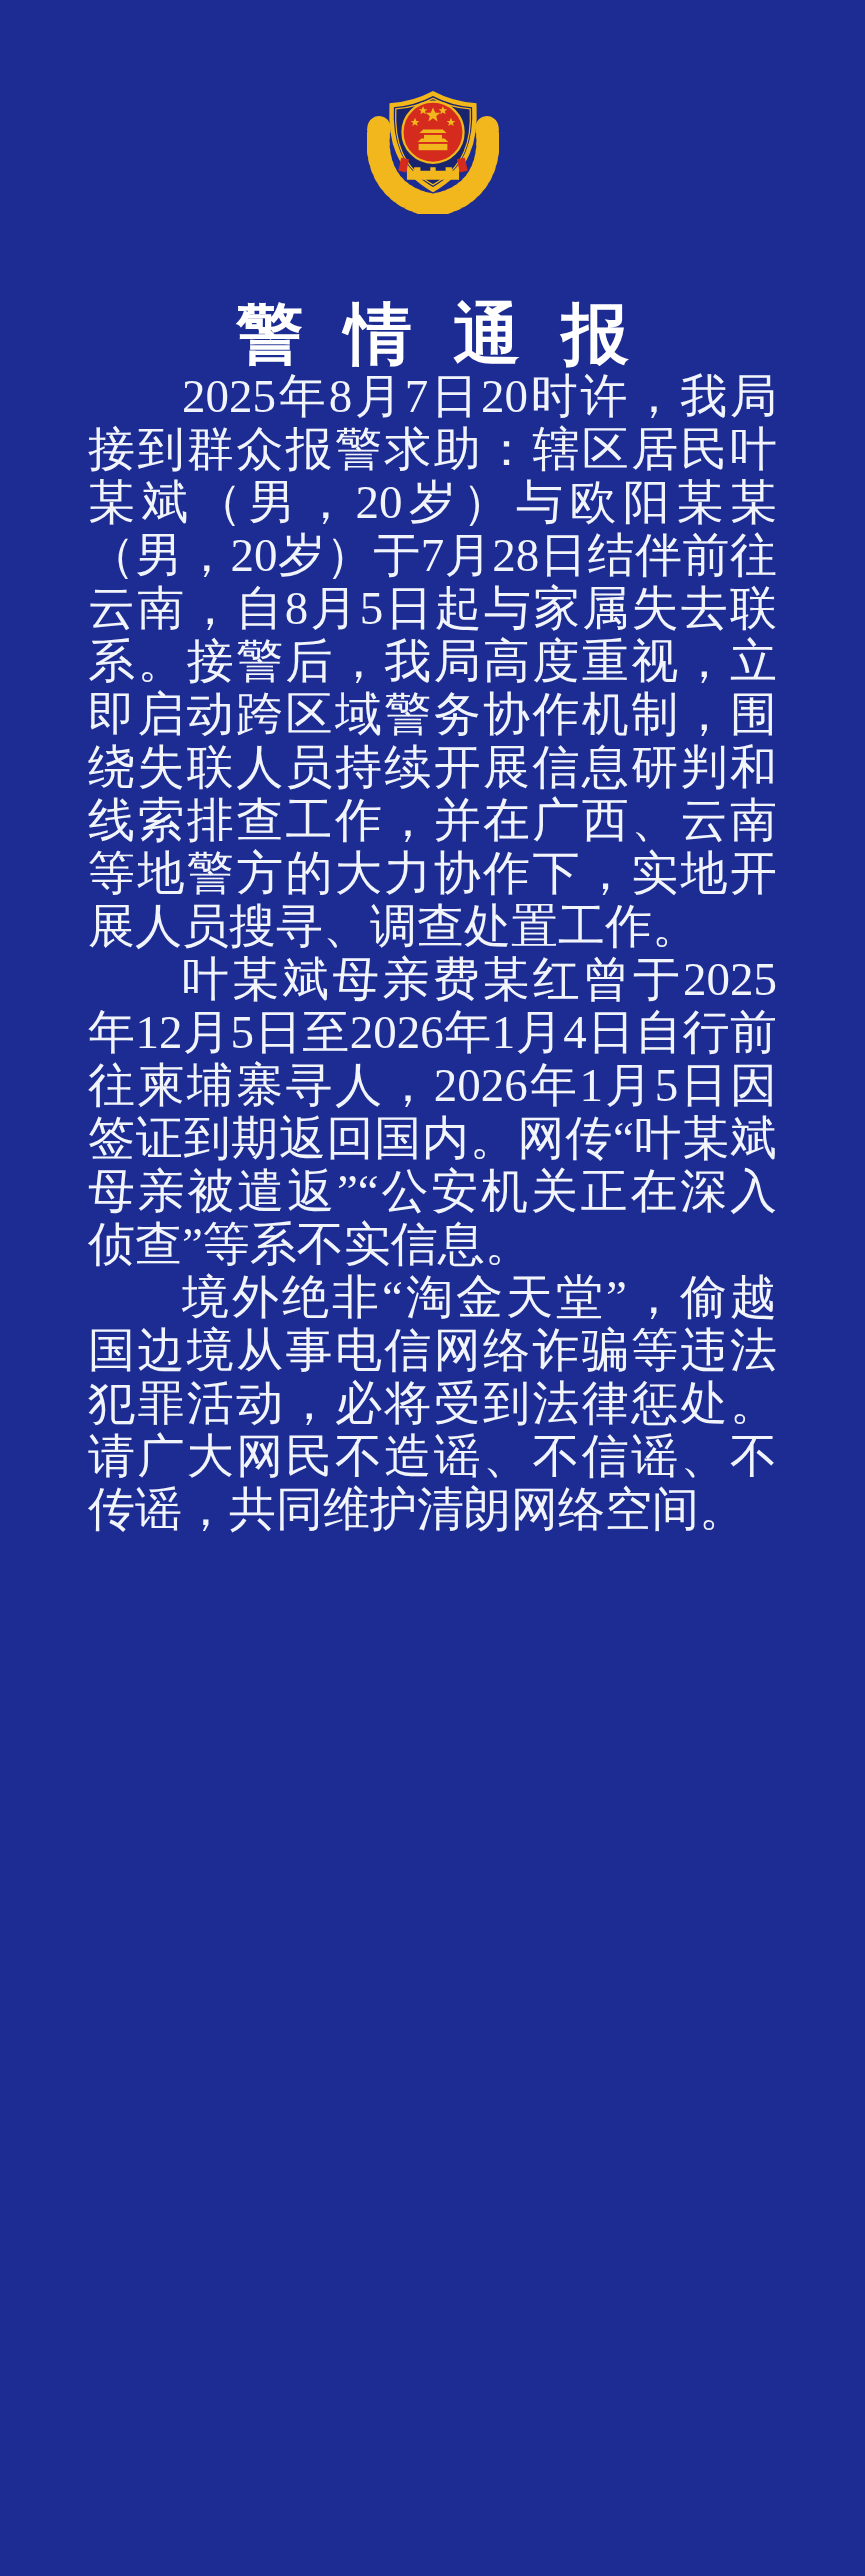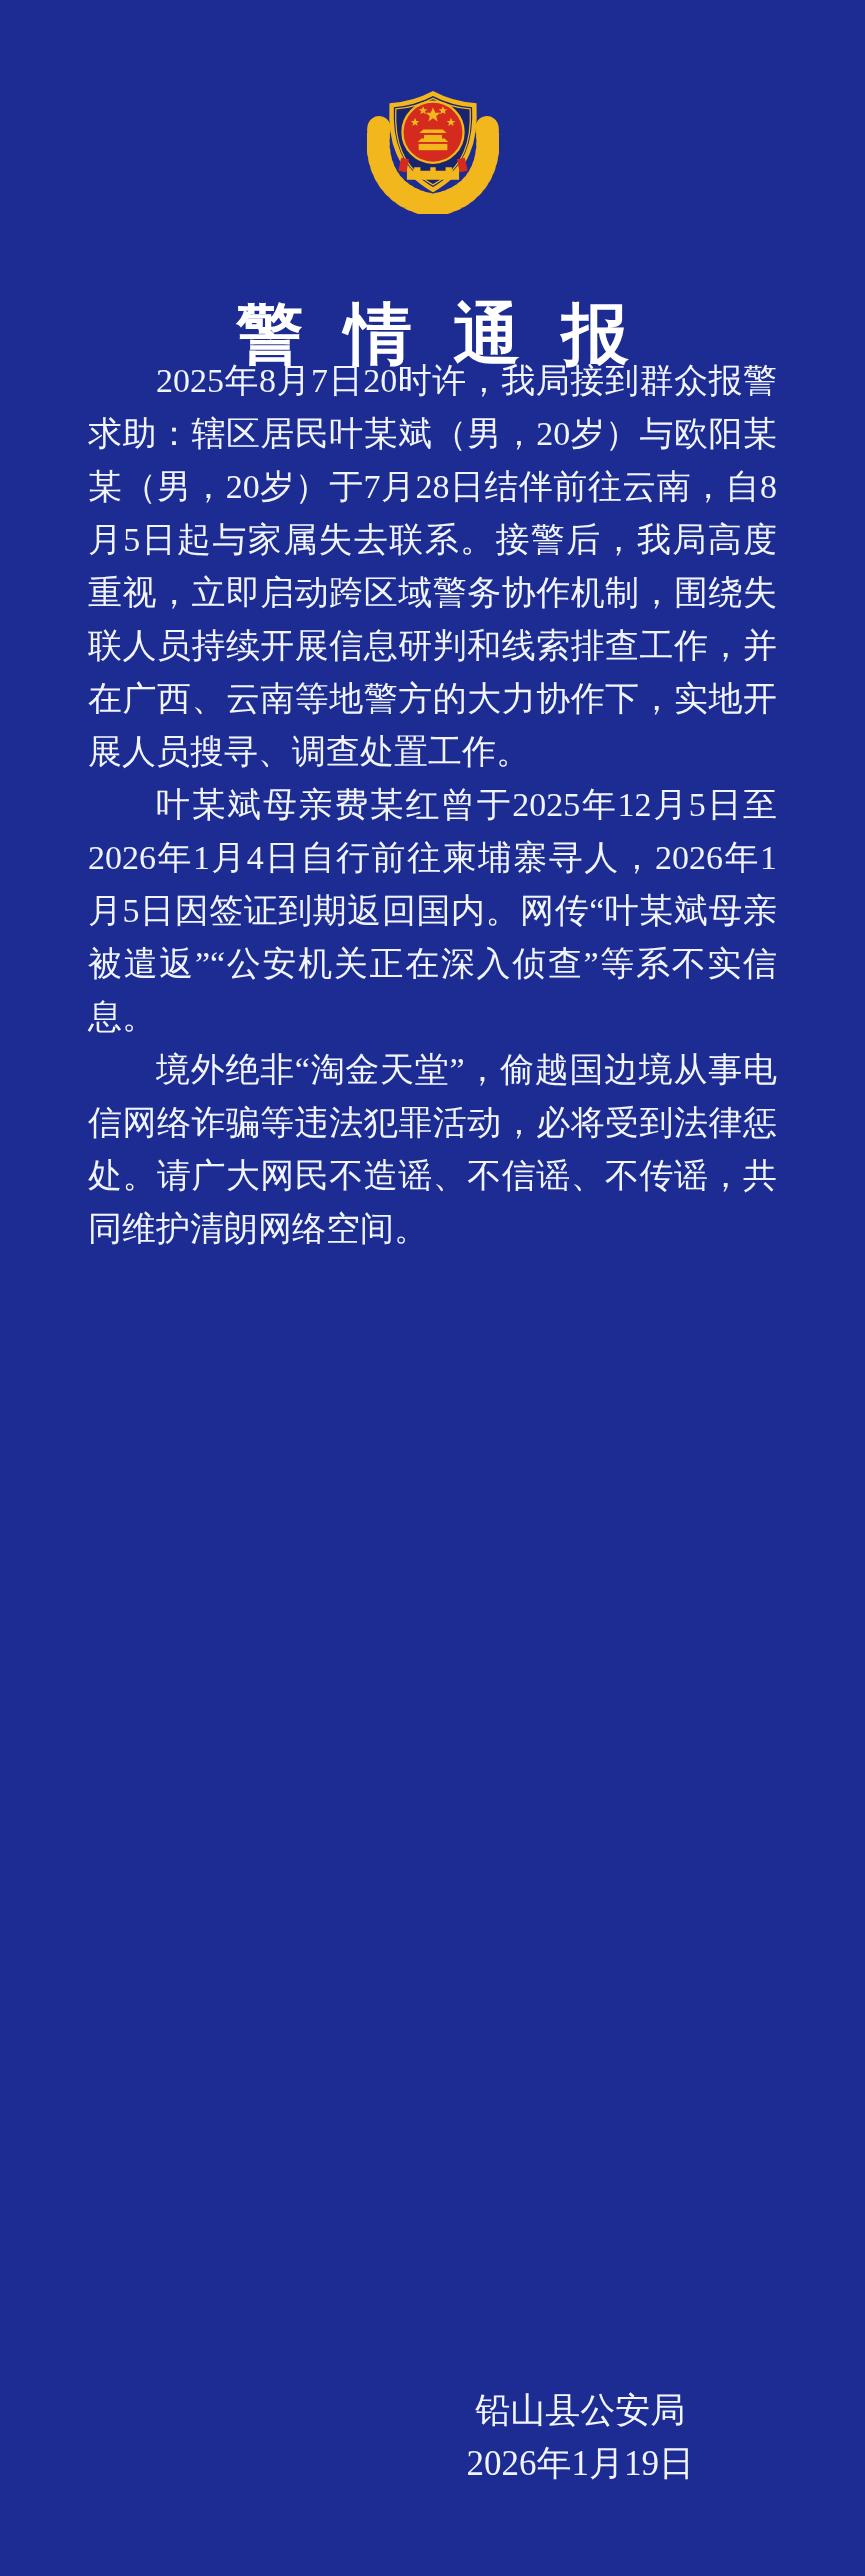--- a/index.html
+++ b/index.html
@@ -41,25 +41,25 @@
     font-size: 67px;
     font-weight: bold;
     line-height: 72px;
     letter-spacing: 0.62em;
     text-indent: 0.62em; 
     white-space: nowrap;
     margin-top: 47px;
   }
   .body {
     position: absolute;
-    top: 354px;
+    top: 370px;
     left: 88px;
     width: 689px;
     color: var(--text);
-    font-size: 34px;
+    font-size: 47px;
     line-height: 53px;
   }
   .body .para {
     margin: 0;
     text-indent: 2em;
     text-align: justify;
     text-justify: inter-ideograph;
   }
   .signature {
     position: absolute;
@@ -115,19 +115,15 @@
   </svg>
 
   <div class="title">警情通报</div>
 
   <div class="body">
       <p class="para">2025年8月7日20时许，我局接到群众报警求助：辖区居民叶某斌（男，20岁）与欧阳某某（男，20岁）于7月28日结伴前往云南，自8月5日起与家属失去联系。接警后，我局高度重视，立即启动跨区域警务协作机制，围绕失联人员持续开展信息研判和线索排查工作，并在广西、云南等地警方的大力协作下，实地开展人员搜寻、调查处置工作。</p>
       <p class="para">叶某斌母亲费某红曾于2025年12月5日至2026年1月4日自行前往柬埔寨寻人，2026年1月5日因签证到期返回国内。网传“叶某斌母亲被遣返”“公安机关正在深入侦查”等系不实信息。</p>
       <p class="para">境外绝非“淘金天堂”，偷越国边境从事电信网络诈骗等违法犯罪活动，必将受到法律惩处。请广大网民不造谣、不信谣、不传谣，共同维护清朗网络空间。</p>
     </div>
 
-  <div class="signature">
-    <div>铅山县公安局</div>
-    <div>2026年1月19日</div>
-  </div>
 
 </div>
 
 
 </body></html>

